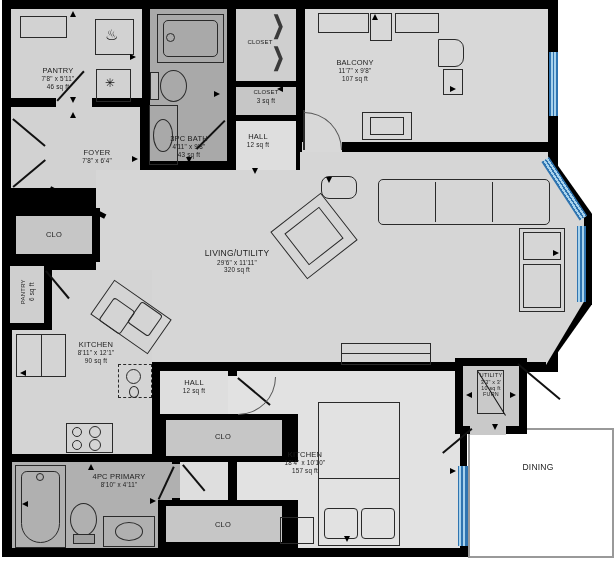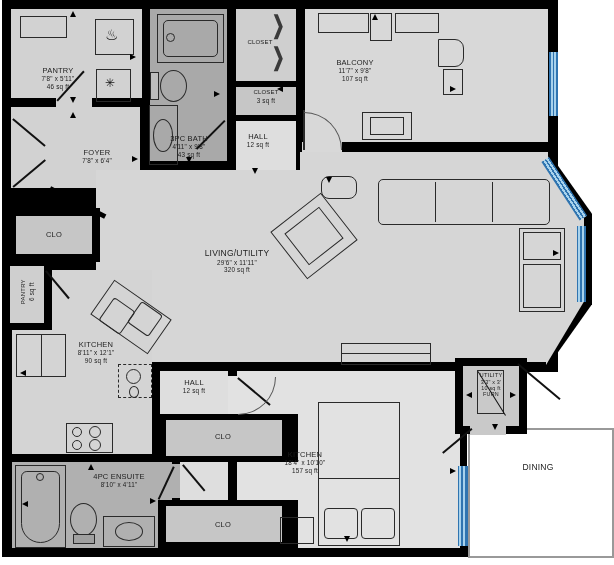--- a/index.html
+++ b/index.html
@@ -242,21 +242,21 @@
   </div>
   <div class="lbl" style="left:193px;top:520px;width:60px;">
     <div class="nm">CLO</div>
   </div>
   <div class="lbl" style="left:265px;top:450px;width:80px;">
     <div class="nm">KITCHEN</div>
     <div class="dm">18'4" x 10'10"</div>
     <div class="dm">157 sq ft</div>
   </div>
   <div class="lbl" style="left:72px;top:472px;width:94px;">
-    <div class="nm">4PC ENSUITE</div>
+    <div class="nm">4PC PRIMARY</div>
     <div class="dm">8'10" x 4'11"</div>
   </div>
   <div class="lbl tiny" style="left:461px;top:372px;width:60px;">
     <div class="nm">UTILITY</div>
     <div class="dm">3'3" x 3'</div>
     <div class="dm">10 sq ft</div>
     <div class="dm">FURN</div>
   </div>
   <div class="lbl big" style="left:498px;top:462px;width:80px;">
     <div class="nm">DINING</div>

